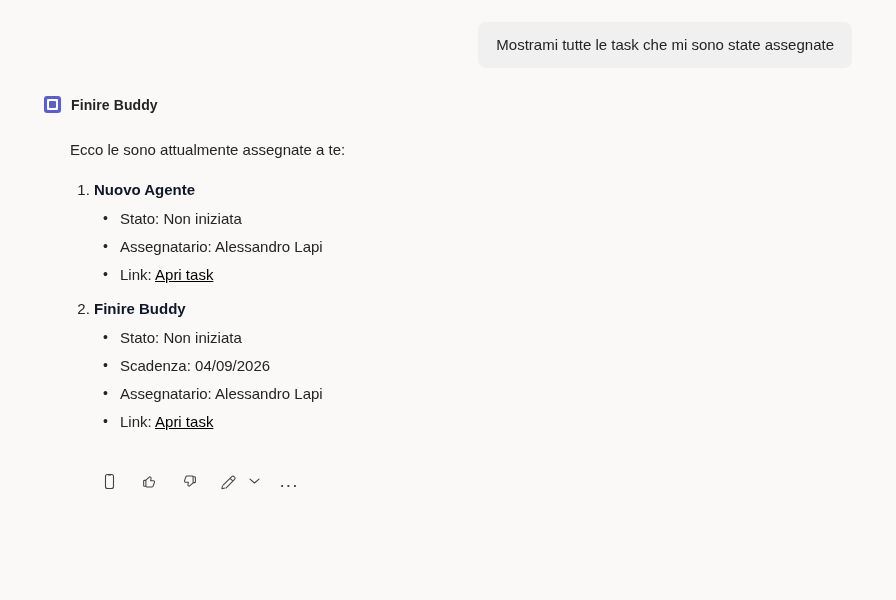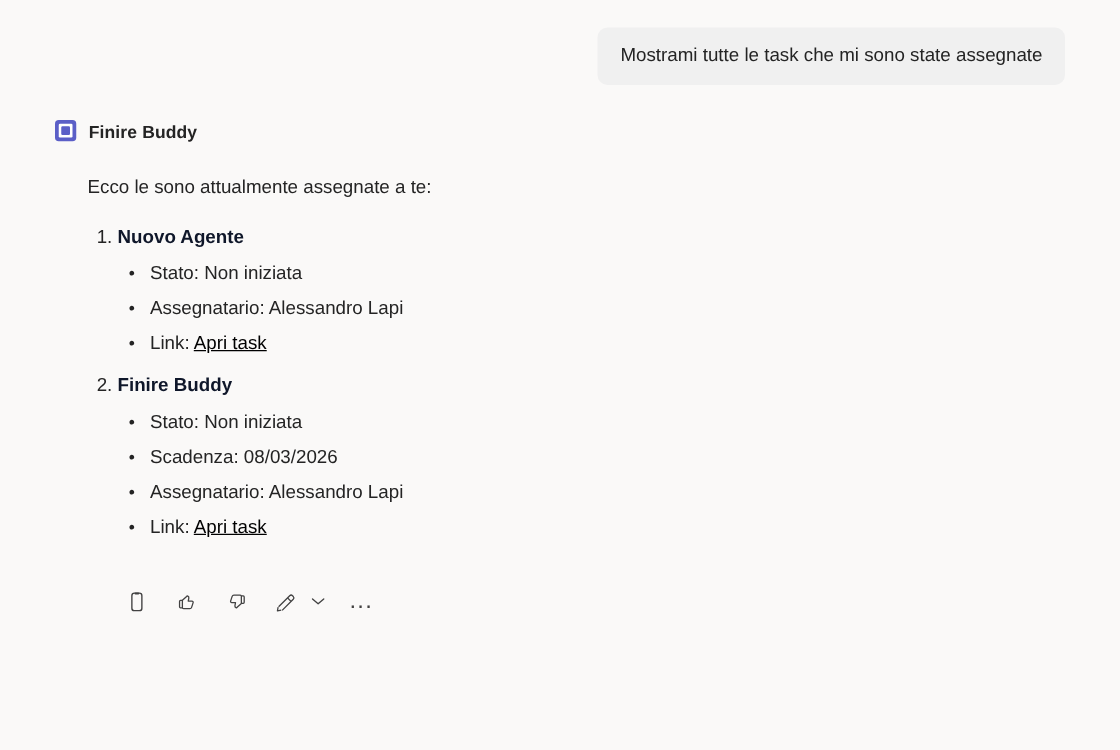--- a/index.html
+++ b/index.html
@@ -227,21 +227,21 @@
 
         <li>
           <span class="task-title">Finire Buddy</span>
           <ul class="details">
             <li>
               <span class="lbl">Stato:</span>
               <span>Non iniziata</span>
             </li>
             <li>
               <span class="lbl">Scadenza:</span>
-              <span>08/03/2026</span>
+              <span>04/09/2026</span>
             </li>
             <li>
               <span class="lbl">Assegnatario:</span>
               <span>Alessandro Lapi</span>
             </li>
             <li>
               <span class="lbl">Link:</span>
               <a class="task-link" href="#">Apri task</a>
             </li>
           </ul>

